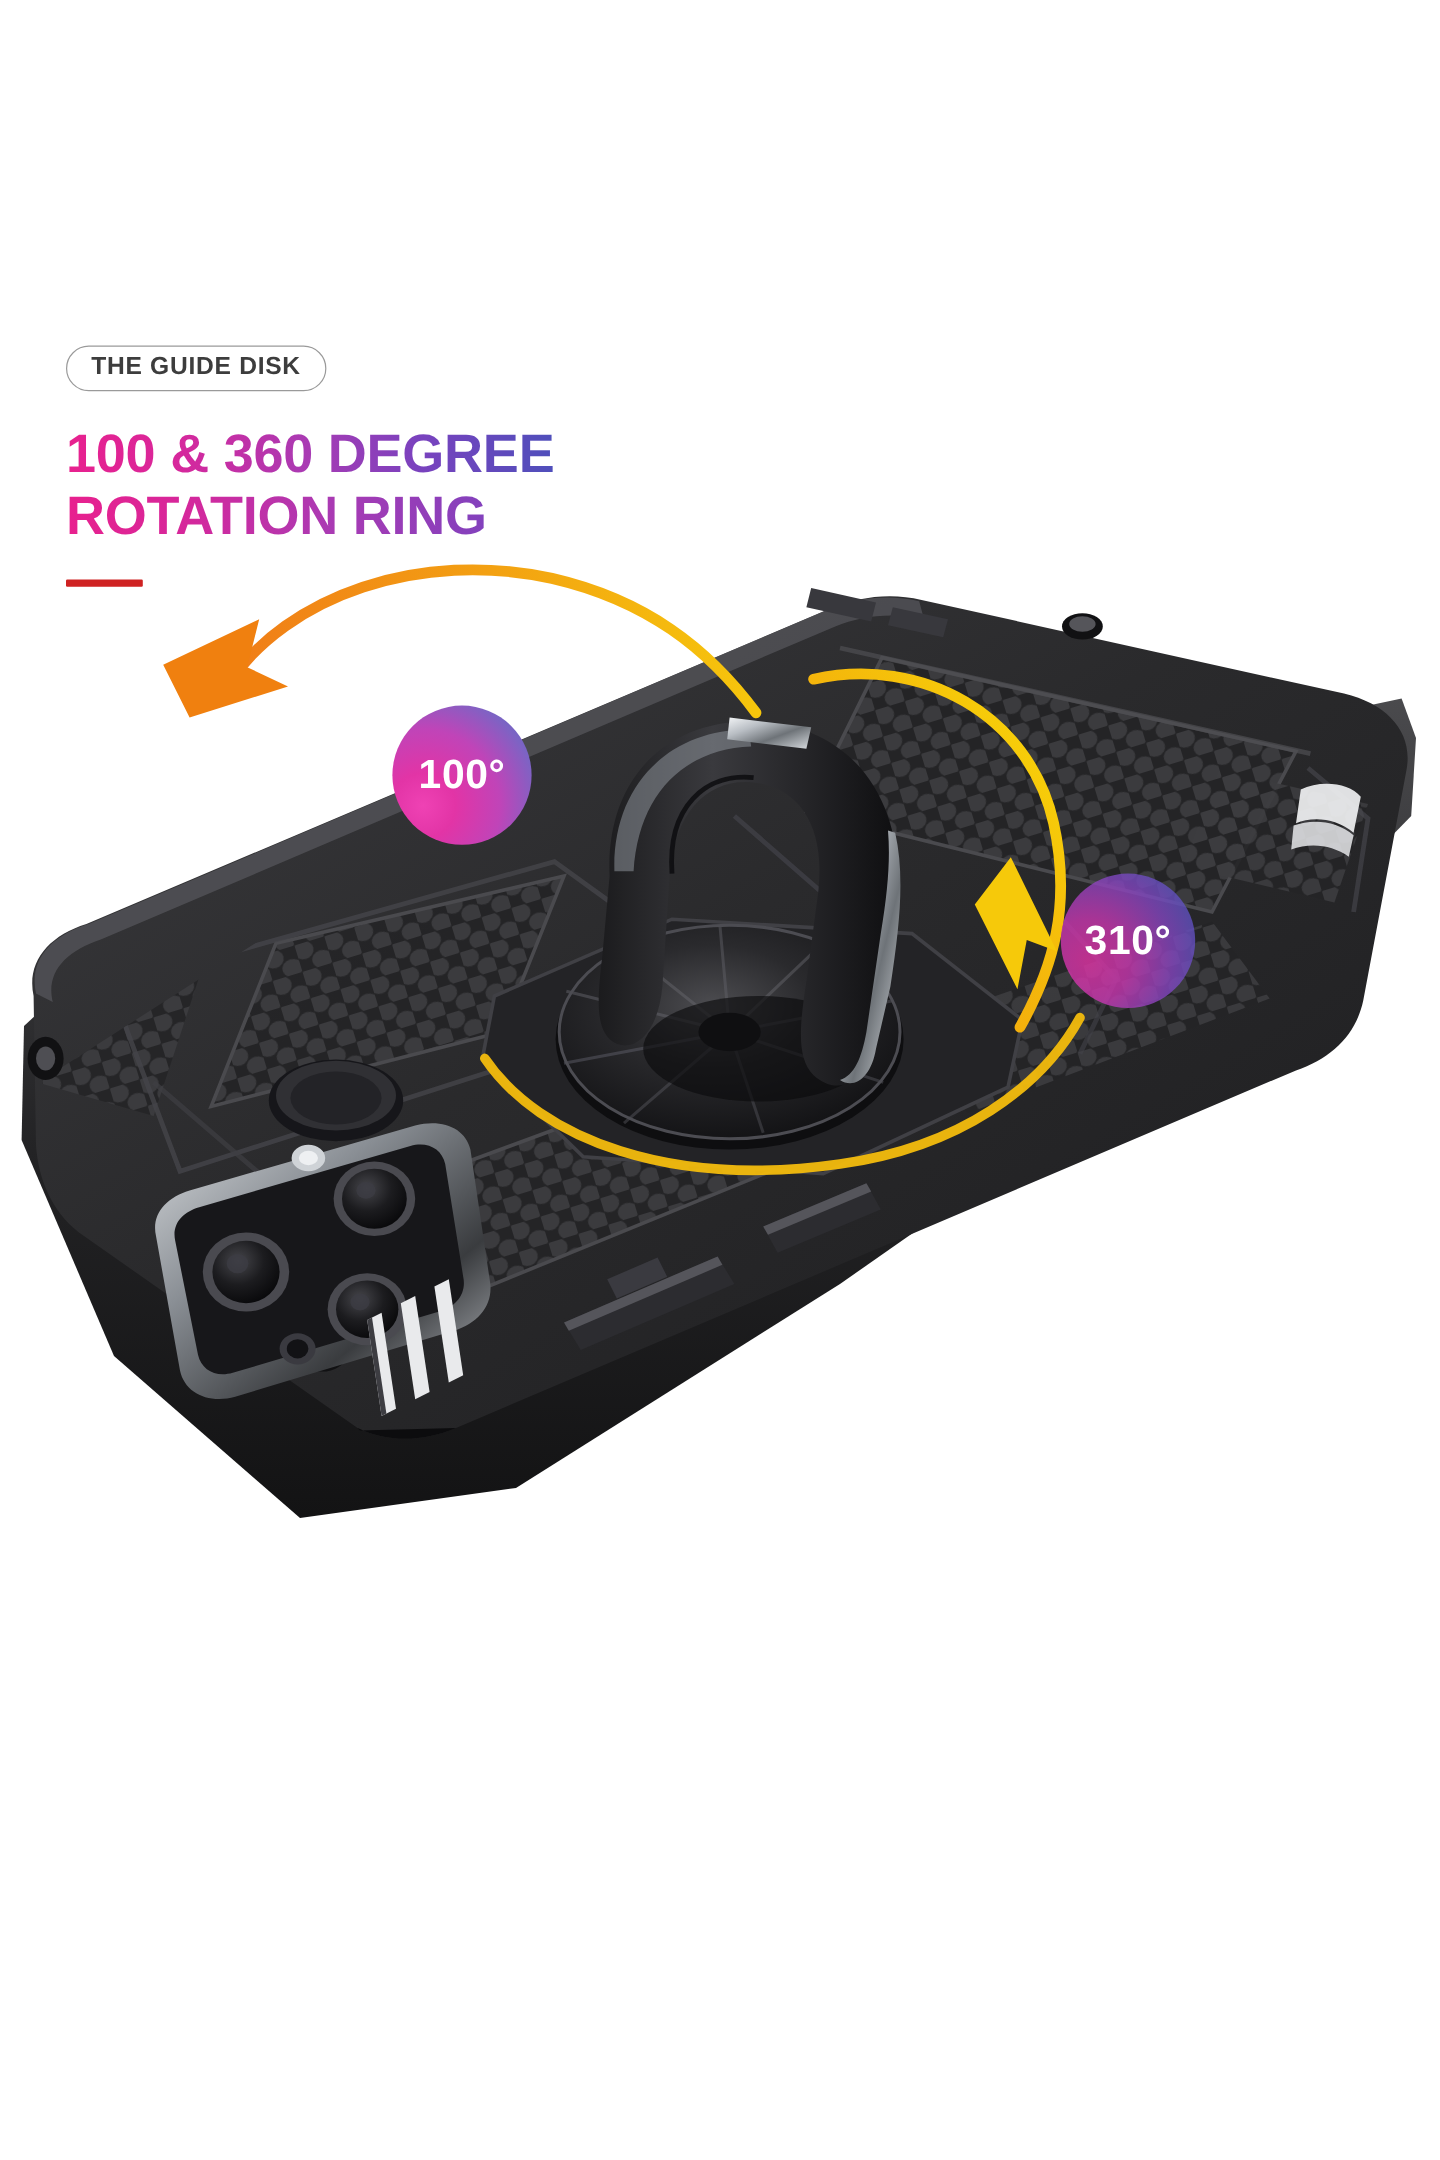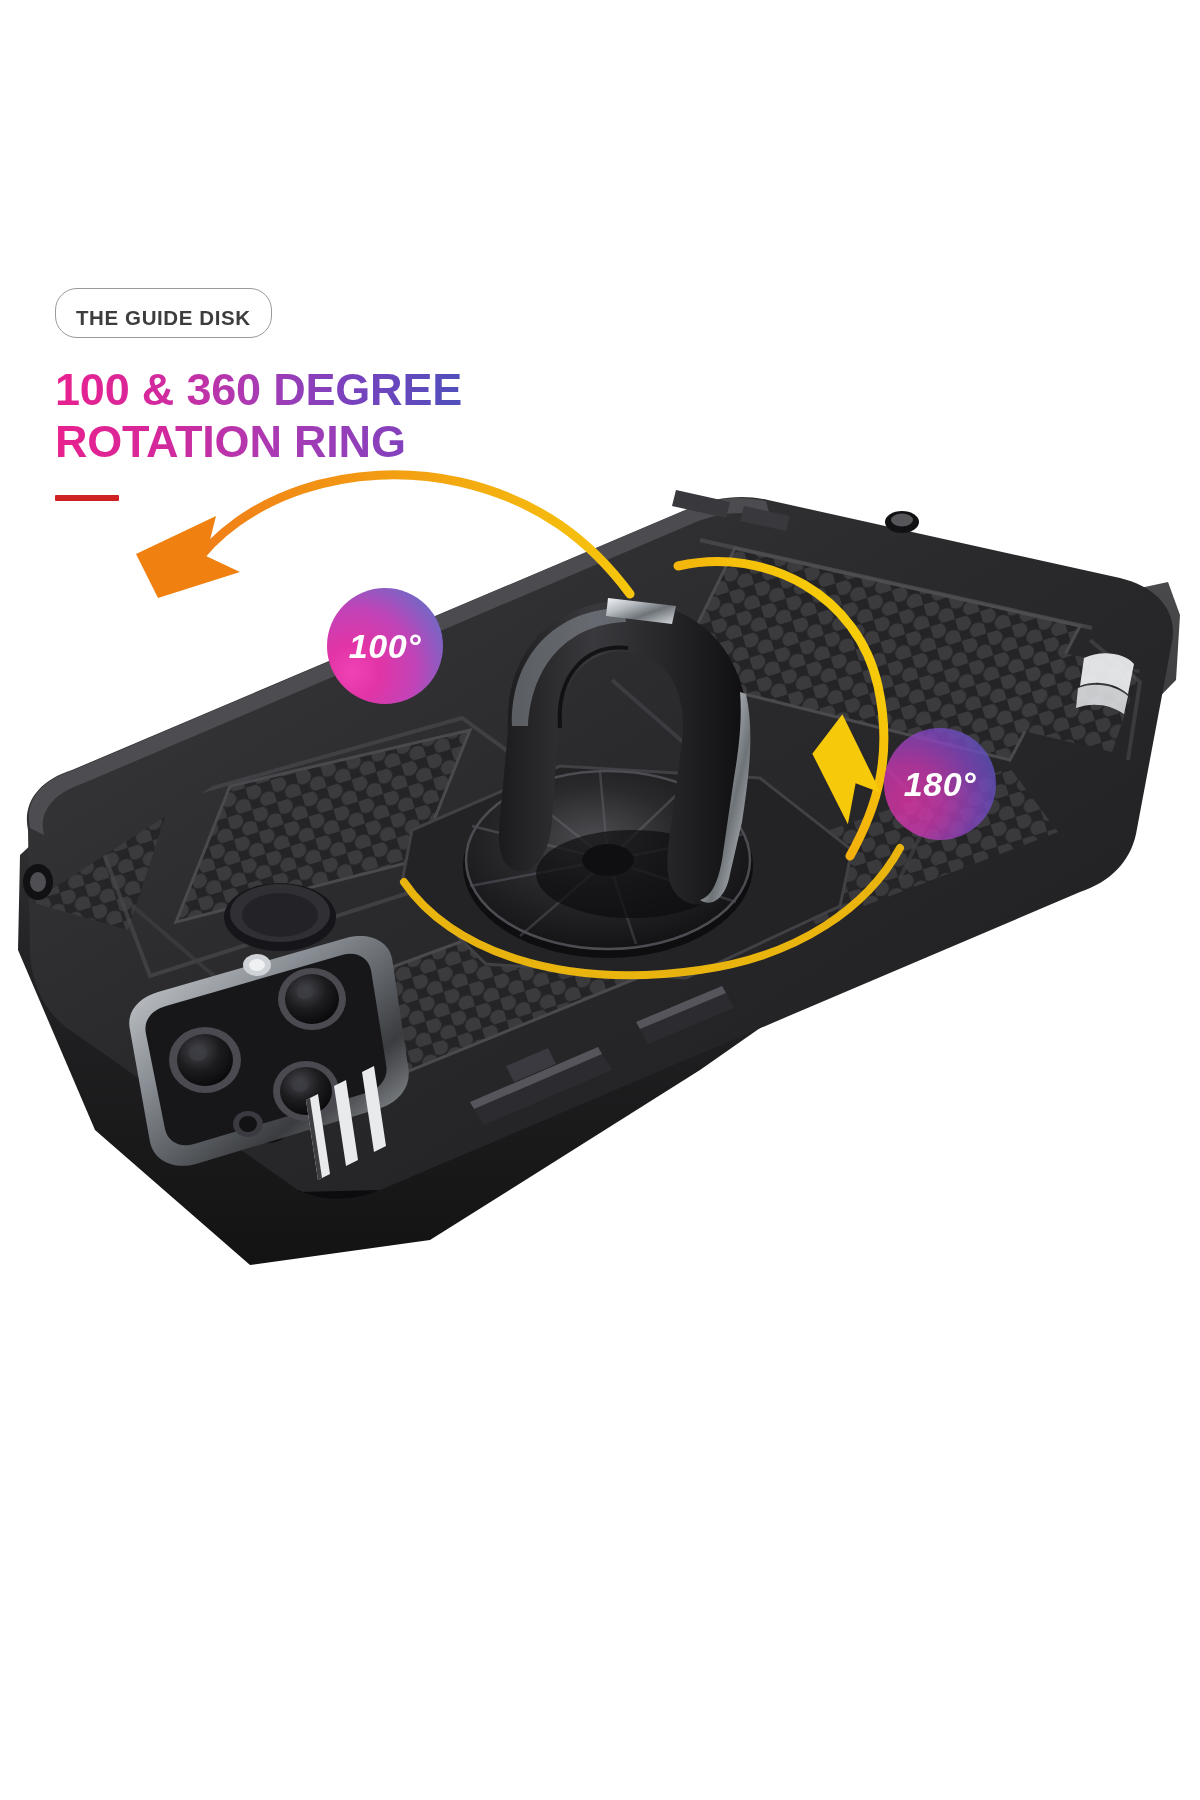--- a/index.html
+++ b/index.html
@@ -26,21 +26,21 @@
     position: absolute;
     left: 55px;
     top: 288px;
     width: 700px;
   }
 
   #eyebrow-badge {
     display: inline-block;
     border: 1.6px solid #9a9a9a;
     border-radius: 22px;
-    padding: 19px 20px 8px 20px;
+    padding: 7px 20px 8px 20px;
     font-size: 20.5px;
     font-weight: 700;
     letter-spacing: 0.6px;
     color: #3d3d3d;
     line-height: 1;
     background: #fff;
   }
 
   #headline {
     margin-top: 26px;
@@ -106,21 +106,20 @@
   .badge {
     position: absolute;
     border-radius: 50%;
     display: flex;
     align-items: center;
     justify-content: center;
     color: #ffffff;
     font-weight: 700;
     letter-spacing: 0.5px;
     user-select: none;
-    font-style: italic;
   }
   #badge-100 {
     left: 327px;
     top: 588px;
     width: 116px;
     height: 116px;
     font-size: 34px;
     background: radial-gradient(circle at 22% 72%, #ef42b4 0%, #e234a6 22%, #c044b8 52%, #7d63c4 78%, #4a67bd 100%);
   }
   #badge-360 {
@@ -438,15 +437,15 @@
 
         <path d="M 404 452
                  C 450 520, 560 560, 700 540
                  C 800 526, 868 476, 900 418" fill="none" stroke="#f3bc0d" stroke-width="8" stroke-linecap="round" opacity="0.95"></path>
       </g>
     </svg>
   </div>
 
   <div class="badge" id="badge-100">100°</div>
 
-  <div class="badge" id="badge-360">180°</div>
+  <div class="badge" id="badge-360">310°</div>
 
 </div>
 
 </body></html>

